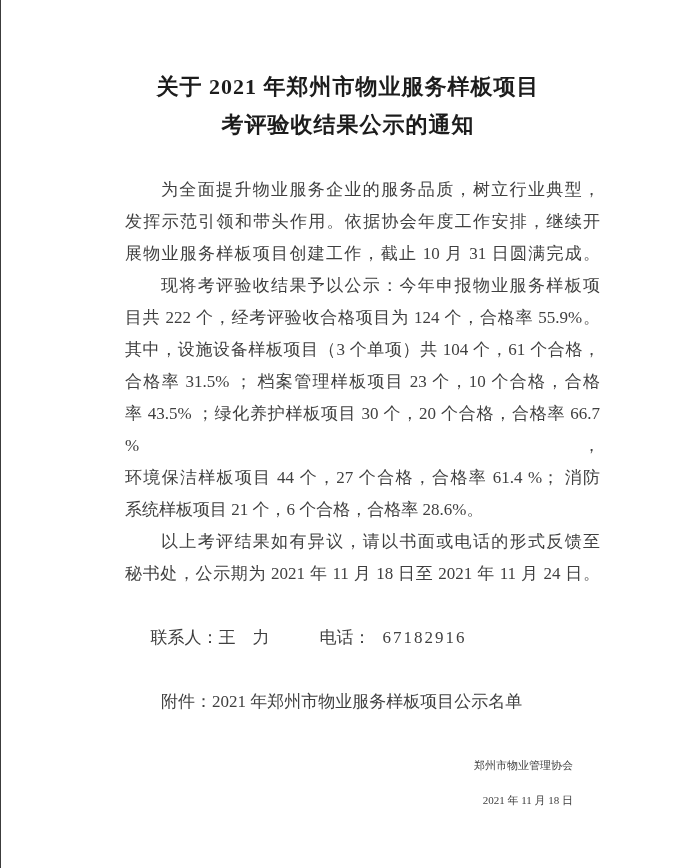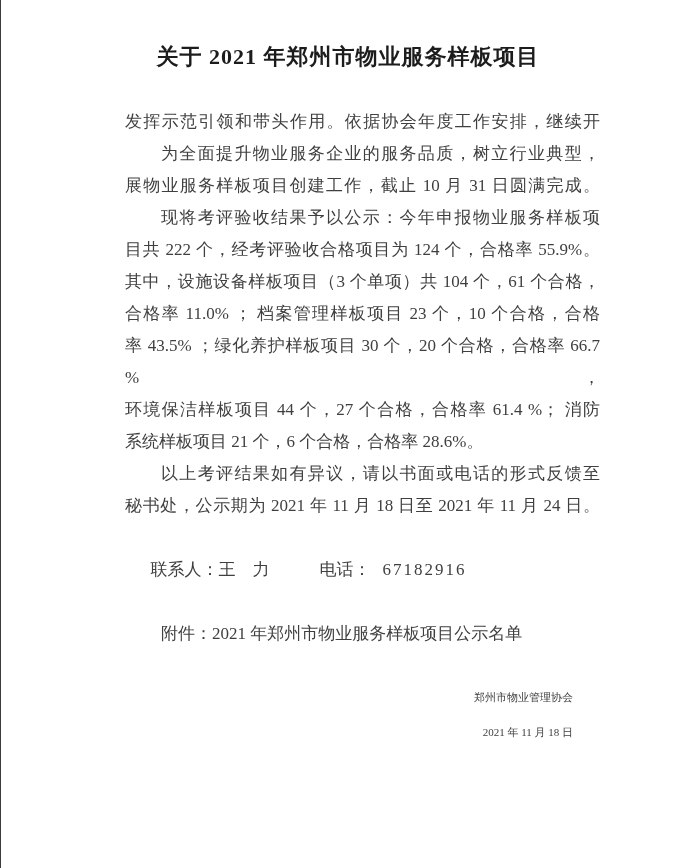--- a/index.html
+++ b/index.html
@@ -12,21 +12,21 @@
     width: 695px;
     height: 868px;
     background: #ffffff;
     border-left: 1.5px solid #3c3c3c; 
     box-sizing: border-box;
     overflow: hidden;
     font-family: "Liberation Serif", "DejaVu Serif", serif;
     color: #3f3f3f;
   }
   .title-block {
-    margin-top: 38px;
+    margin-top: 68px;
     text-align: center;
     font-weight: bold;
     color: #1c1c1c;
     font-size: 22px;
     line-height: 38px;
     letter-spacing: 1px;
   }
   .body-block {
     margin: 30px 95px 0 124px; 
     font-size: 17px;
@@ -53,32 +53,33 @@
     line-height: 35px;
   }
 </style>
 </head>
 <body>
 
 <div class="page">
 
   <div class="title-block">
     <div class="title-line">关于 2021 年郑州市物业服务样板项目</div>
+    <div class="title-line">考评验收结果公示的通知</div>
   </div>
 
   <div class="body-block">
 
+    <div class="line j ind">为全面提升物业服务企业的服务品质，树立行业典型，</div>
     <div class="line j">发挥示范引领和带头作用。依据协会年度工作安排，继续开</div>
-    <div class="line j ind">为全面提升物业服务企业的服务品质，树立行业典型，</div>
     <div class="line j">展物业服务样板项目创建工作，截止 10 月 31 日圆满完成。</div>
 
     <div class="line j ind">现将考评验收结果予以公示：今年申报物业服务样板项</div>
     <div class="line j">目共 222 个，经考评验收合格项目为 124 个，合格率 55.9%。</div>
     <div class="line j">其中，设施设备样板项目（3 个单项）共 104 个，61 个合格，</div>
-    <div class="line j">合格率 11.0% ； 档案管理样板项目 23 个，10 个合格，合格</div>
+    <div class="line j">合格率 31.5% ； 档案管理样板项目 23 个，10 个合格，合格</div>
     <div class="line j">率 43.5% ；绿化养护样板项目 30 个，20 个合格，合格率 66.7 %，</div>
     <div class="line j">环境保洁样板项目 44 个，27 个合格，合格率 61.4 %； 消防</div>
     <div class="line">系统样板项目 21 个，6 个合格，合格率 28.6%。</div>
 
     <div class="line j ind">以上考评结果如有异议，请以书面或电话的形式反馈至</div>
     <div class="line j">秘书处，公示期为 2021 年 11 月 18 日至 2021 年 11 月 24 日。</div>
 
     <div class="line ind contact-line">
       <span>联系人：</span><span>王　力</span><span class="phone-label">电话：</span><span class="phone-number">67182916</span>
     </div>

